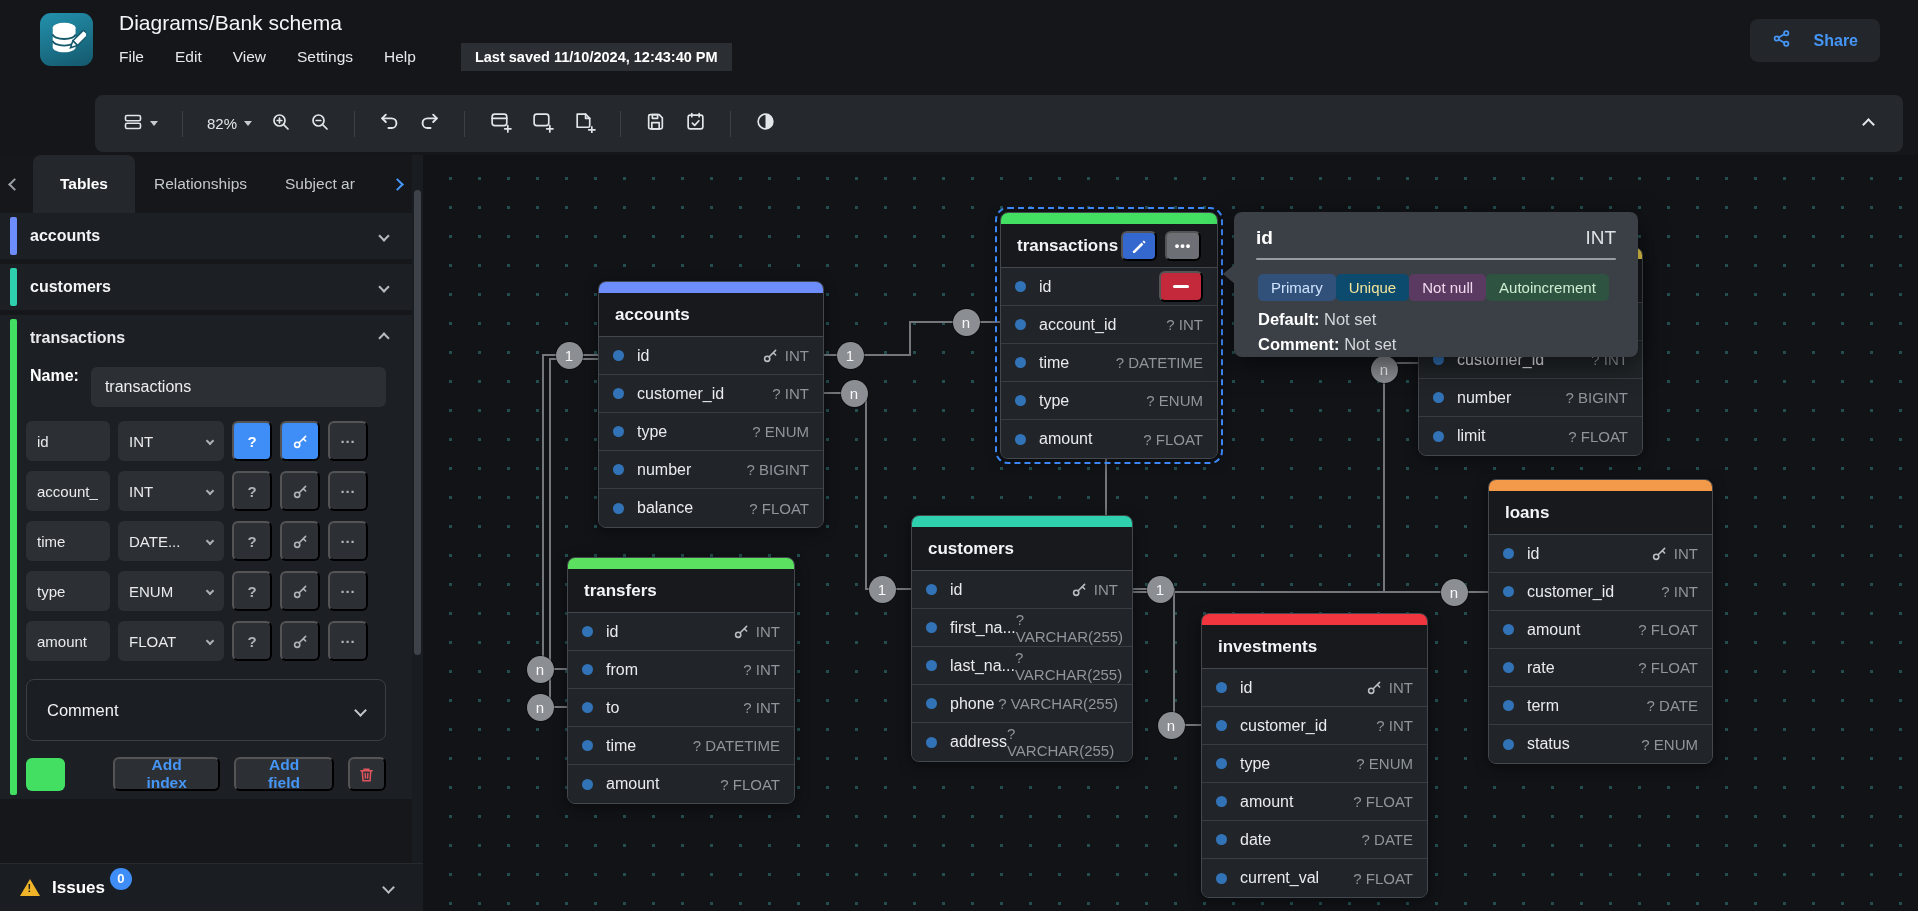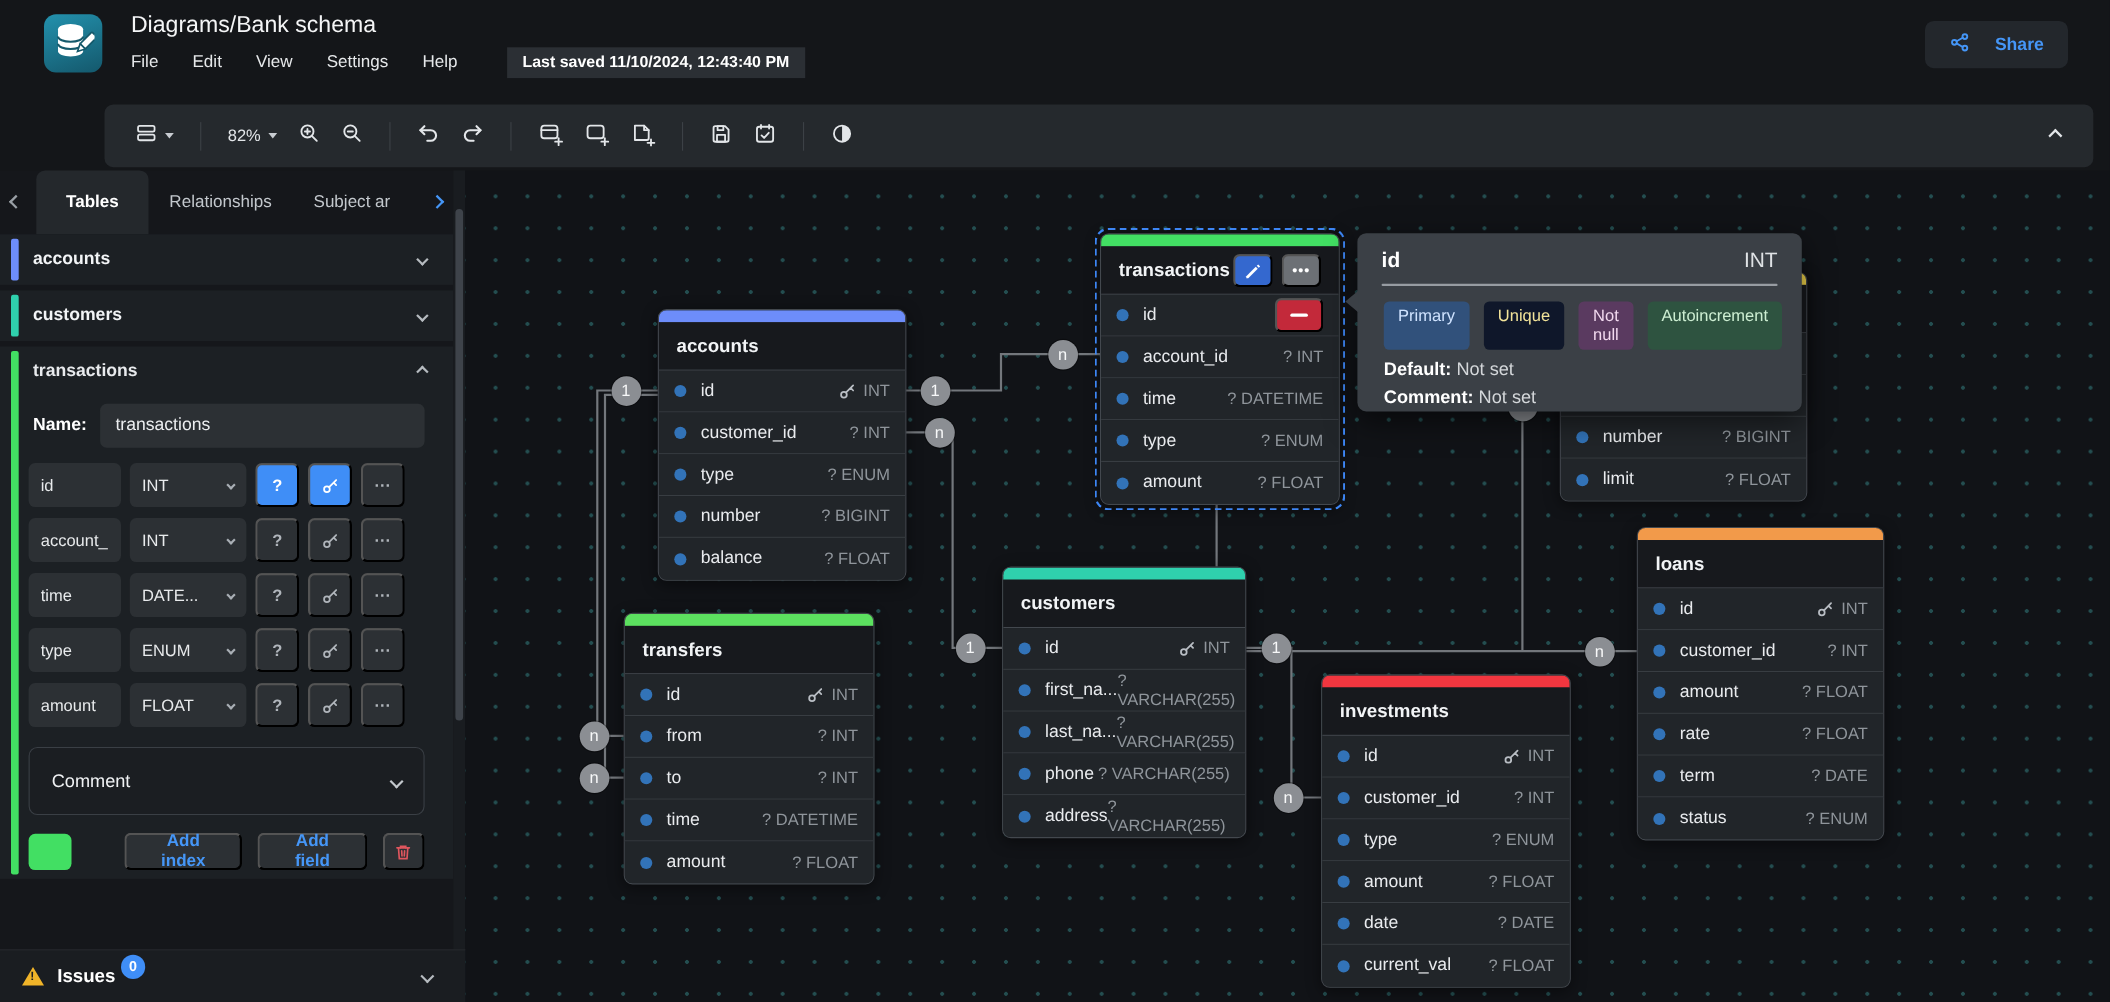--- a/index.html
+++ b/index.html
@@ -50,21 +50,21 @@
                 justify-content:center;gap:7px;color:#4596f7;font-size:15px;font-weight:700}
   .addtable-btn .plus{font-size:19px;font-weight:400;line-height:1}
   .tbl-item{position:relative;height:46px;background:#1c2024;margin-bottom:5px;display:flex;align-items:center;
             padding:0 24px 0 30px;font-weight:700;font-size:16px;color:#f2f4f6}
   .tbl-item .stripe{position:absolute;left:10px;top:4px;bottom:4px;width:7px;border-radius:2px}
   .tbl-item .chev{margin-left:auto;color:#b6bbc0;width:8px;height:8px}
   .tbl-exp{position:relative;background:#1c2024;padding:0 0 8px 0;margin-bottom:5px}
   .tbl-exp .stripe{position:absolute;left:10px;top:4px;bottom:4px;width:7px;border-radius:2px}
   .tbl-exp .exp-head{height:46px;display:flex;align-items:center;padding:0 24px 0 30px;font-weight:700;font-size:16px}
   .tbl-exp .exp-head .chev{margin-left:auto;color:#b6bbc0;width:8px;height:8px}
-  .name-row{display:flex;align-items:center;padding:6px 26px 4px 30px}
+  .name-row{display:flex;padding:6px 26px 4px 30px}
   .name-row label{font-weight:700;font-size:16px;color:#fff;margin-right:12px}
   .name-input{flex:1;height:40px;background:#2c3034;border:none;border-radius:6px;color:#eceef0;
               font-size:16px;padding:0 14px;font-family:inherit}
   .f-row{display:flex;gap:8px;margin:10px 26px 0 26px;height:40px}
   .f-box{width:84px;background:#2c3034;border-radius:6px;color:#e8eaec;font-size:15px;
          display:flex;align-items:center;padding:0 11px}
   .f-select{width:106px;background:#2c3034;border-radius:6px;color:#e8eaec;font-size:15px;
             display:flex;align-items:center;justify-content:space-between;padding:0 11px}
   .f-select .chev{width:6px;height:6px;color:#a9afb5}
   .f-sm{width:40px;background:#2c3034;border-radius:6px;color:#b0b5bb;display:flex;align-items:center;
@@ -117,21 +117,21 @@
   .minus-btn i{display:block;width:16px;height:3px;background:#fff;border-radius:2px}
   .conn-badge{position:absolute;width:27px;height:27px;border-radius:50%;background:#8b8e93;color:#f7f8f9;
               display:flex;align-items:center;justify-content:center;font-size:15px;z-index:3;
               box-shadow:0 0 0 1px rgba(0,0,0,.35)}
   .tooltip{position:absolute;background:#3b4046;border-radius:8px;z-index:10;color:#fff;
            box-shadow:0 8px 28px rgba(0,0,0,.55)}
   .tt-head{display:flex;align-items:center;padding:15px 22px 9px 22px;font-size:19px}
   .tt-head .tt-field{font-weight:700}
   .tt-head .tt-type{margin-left:auto;color:#dfe2e5}
   .tt-div{height:2px;background:#979ca2;margin:0 22px;border-radius:1px}
-  .tt-badges{display:flex;gap:13px;padding:14px 22px 6px 24px}
+  .tt-badges{display:flex;padding:14px 22px 6px 24px}
   .tt-badge{padding:5px 13px;border-radius:5px;font-size:15px}
   .tt-row{padding:3px 24px;font-size:16.5px;color:#d4d7da}
   .tt-row b{color:#fff}
   .tt-arrow{position:absolute;left:-11px;top:52px;width:0;height:0;border-top:10px solid transparent;
             border-bottom:10px solid transparent;border-right:12px solid #3b4046}
 </style>
 </head>
 <body>
 
 <div class="header">
@@ -711,20 +711,20 @@
     <div class="conn-badge" style="left: 947.5px; top: 200.5px;">n</div>
     <div class="tooltip" id="tooltip" style="left: 811px; top: 57px; width: 404px;">
     <div class="tt-arrow"></div>
     <div class="tt-head">
       <span class="tt-field">id</span>
       <span class="tt-type">INT</span>
     </div>
     <div class="tt-div"></div>
     <div class="tt-badges" id="tt-badges">
         <span class="tt-badge" style="background: rgb(49, 81, 123); color: rgb(207, 227, 255);">Primary</span>
-        <span class="tt-badge" style="background: #0f172a; color: rgb(243, 228, 154);">Unique</span>
+        <span class="tt-badge" style="background: #0c4a6e; color: rgb(243, 228, 154);">Unique</span>
         <span class="tt-badge" style="background: rgb(90, 58, 96); color: rgb(242, 217, 239);">Not null</span>
         <span class="tt-badge" style="background: rgb(46, 83, 64); color: rgb(205, 238, 210);">Autoincrement</span>
       </div>
     <div class="tt-row"><b>Default:</b> <span>Not set</span></div>
     <div class="tt-row"><b>Comment:</b> <span>Not set</span></div>
   </div>
   </div>
 
 </body></html>

